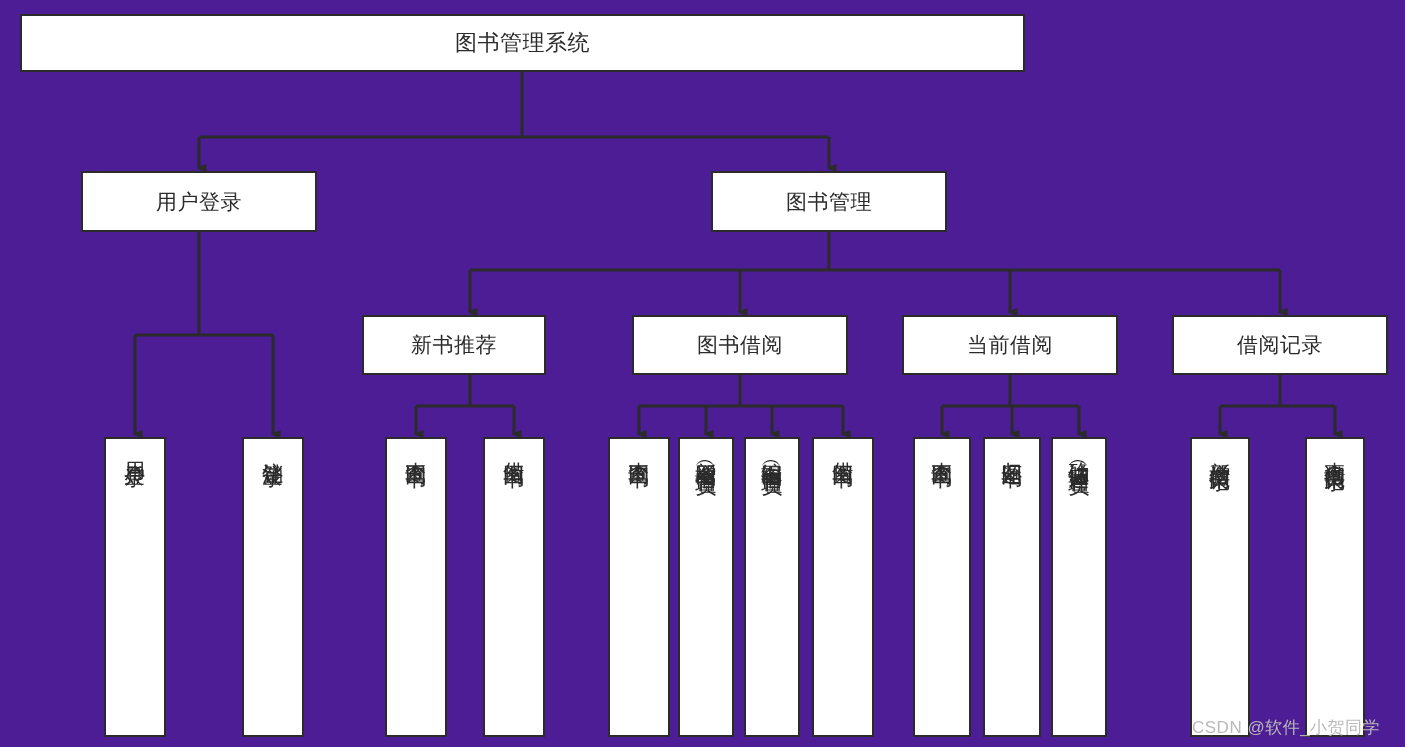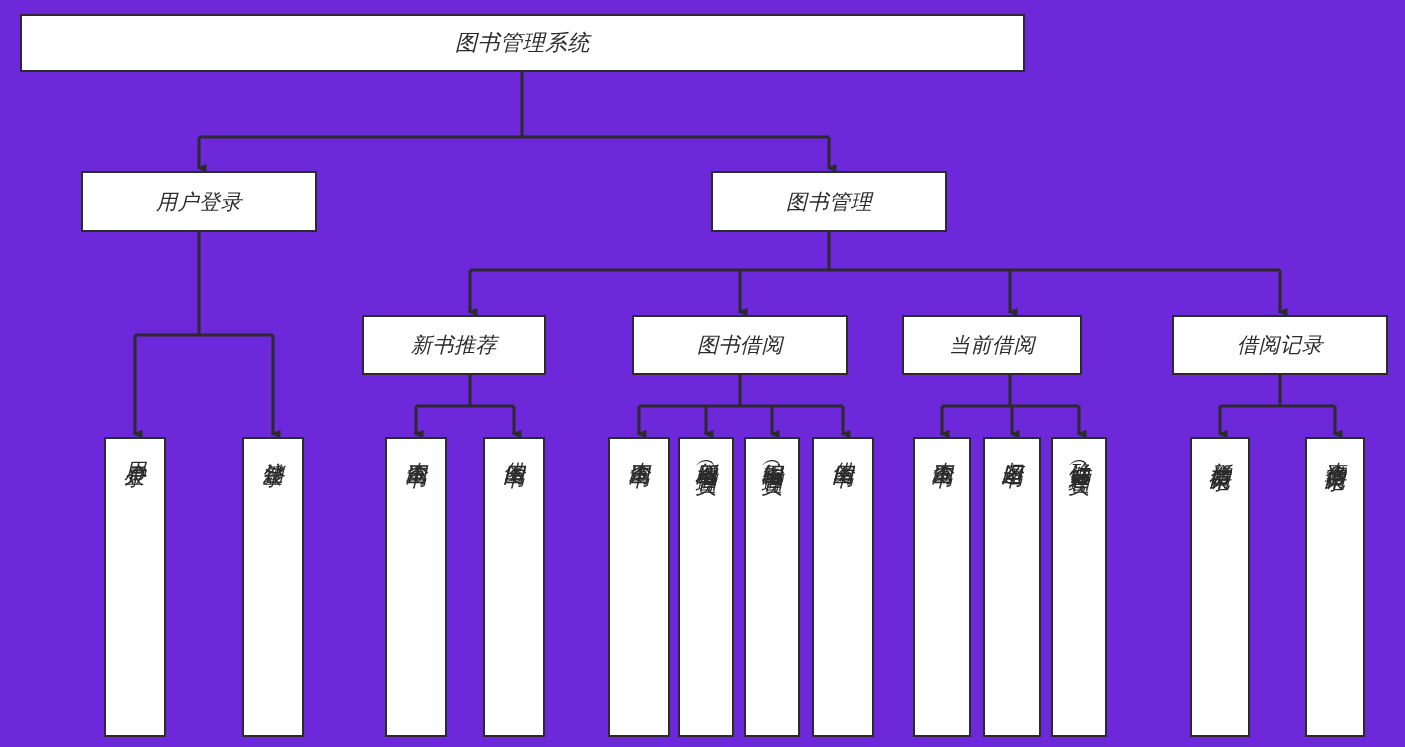--- a/index.html
+++ b/index.html
@@ -7,23 +7,22 @@
     padding: 0;
     background: #ffffff;
   }
   body {
     font-family: "Liberation Sans", "DejaVu Sans", sans-serif;
   }
   #canvas {
     position: relative;
     width: 1405px;
     height: 747px;
-    background: #6d28d9;
+    background: #4c1d95;
     overflow: hidden;
-    font-style: italic;
   }
   #wires {
     position: absolute;
     left: 0;
     top: 0;
     width: 1405px;
     height: 747px;
   }
   .node {
     position: absolute;
@@ -123,21 +122,21 @@
       </div>
       <div class="node horizontal lvl2" style="left: 711px; top: 171px; width: 236px; height: 61px;">
         <span class="label">图书管理</span>
       </div>
       <div class="node horizontal lvl3" style="left: 362px; top: 315px; width: 184px; height: 60px;">
         <span class="label">新书推荐</span>
       </div>
       <div class="node horizontal lvl3" style="left: 632px; top: 315px; width: 216px; height: 60px; justify-content: center;">
         <span class="label">图书借阅</span>
       </div>
-      <div class="node horizontal lvl3" style="left: 902px; top: 315px; width: 180px; height: 60px;">
+      <div class="node horizontal lvl3" style="left: 902px; top: 315px; width: 216px; height: 60px;">
         <span class="label">当前借阅</span>
       </div>
       <div class="node horizontal lvl3" style="left: 1172px; top: 315px; width: 216px; height: 60px;">
         <span class="label">借阅记录</span>
       </div>
       <div class="node vertical leaf" style="left: 104px; top: 437px; width: 62px; height: 300px;">
         <span class="label">用户登录</span>
       </div>
       <div class="node vertical leaf" style="left: 242px; top: 437px; width: 62px; height: 300px;">
         <span class="label">注销登录</span>
@@ -169,13 +168,14 @@
       <div class="node vertical leaf" style="left: 1051px; top: 437px; width: 56px; height: 300px;">
         <span class="label">确认归还（管理员）</span>
       </div>
       <div class="node vertical leaf" style="left: 1190px; top: 437px; width: 60px; height: 300px;">
         <span class="label">新增借阅记录</span>
       </div>
       <div class="node vertical leaf" style="left: 1305px; top: 437px; width: 60px; height: 300px;">
         <span class="label">查询借阅记录</span>
       </div>
     </div>
+  <div class="watermark" style="left: 1192px; top: 716px;">CSDN @软件_小贺同学</div>
 </div>
 
 </body></html>

